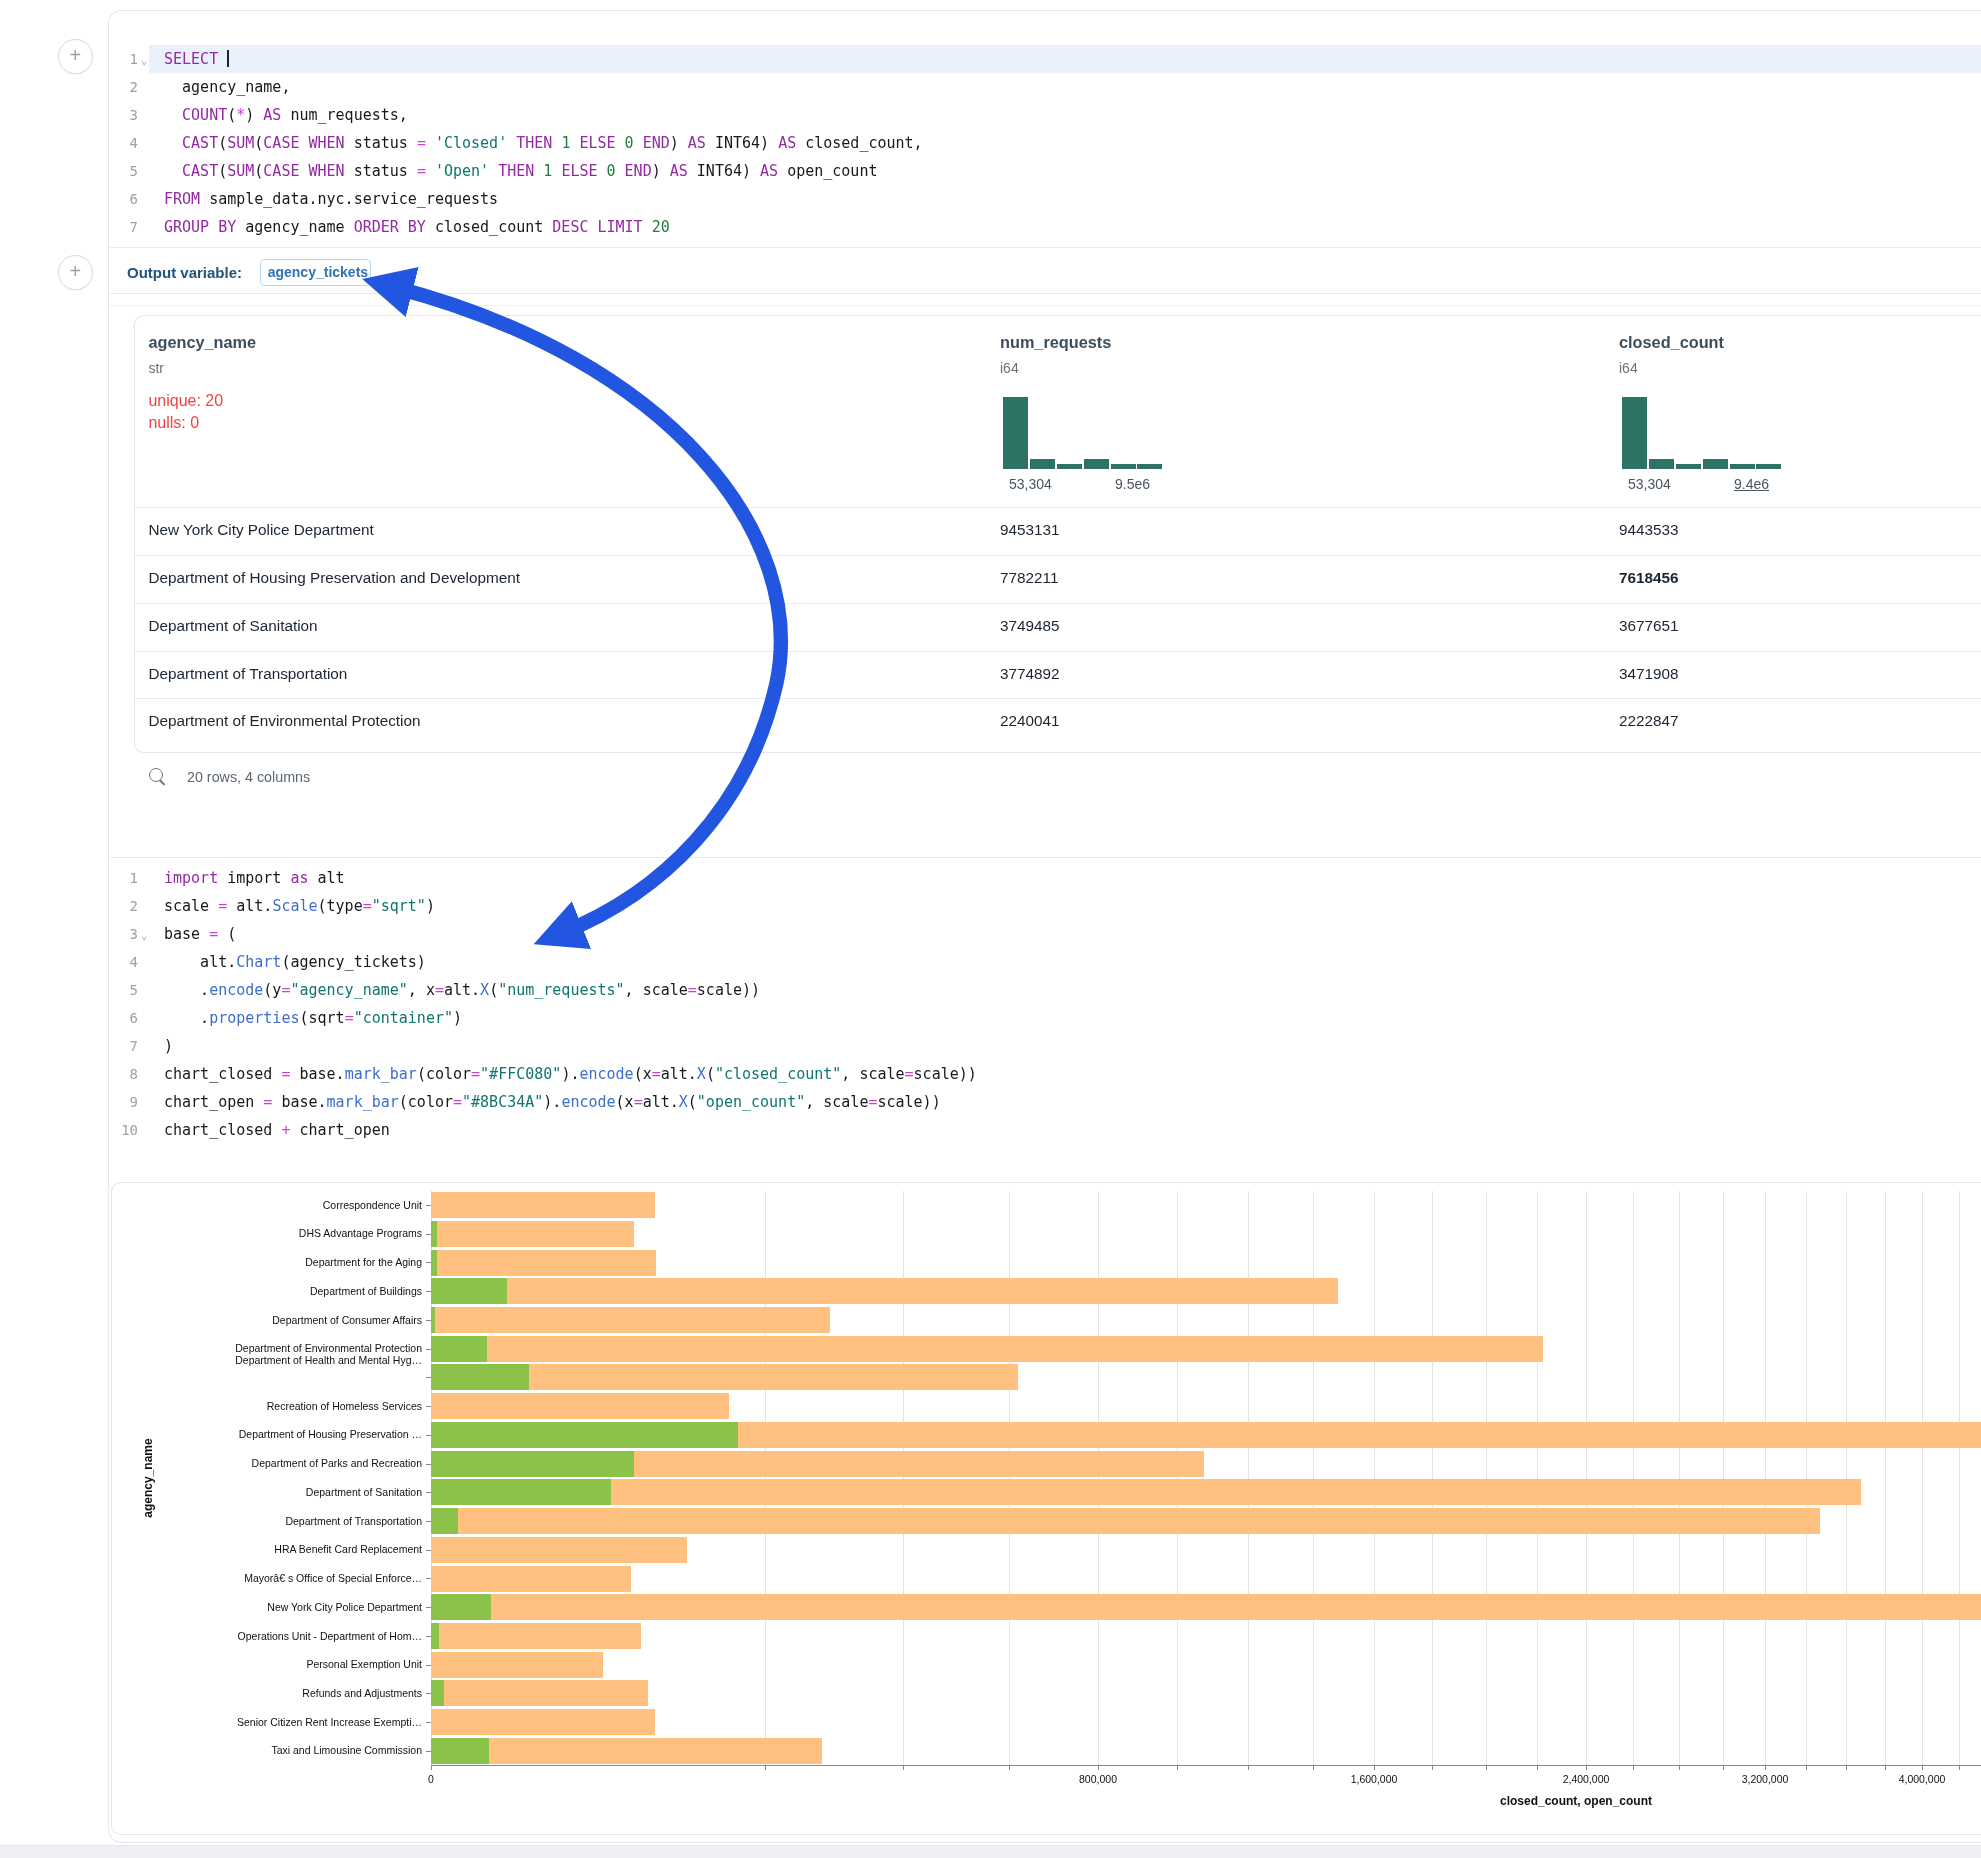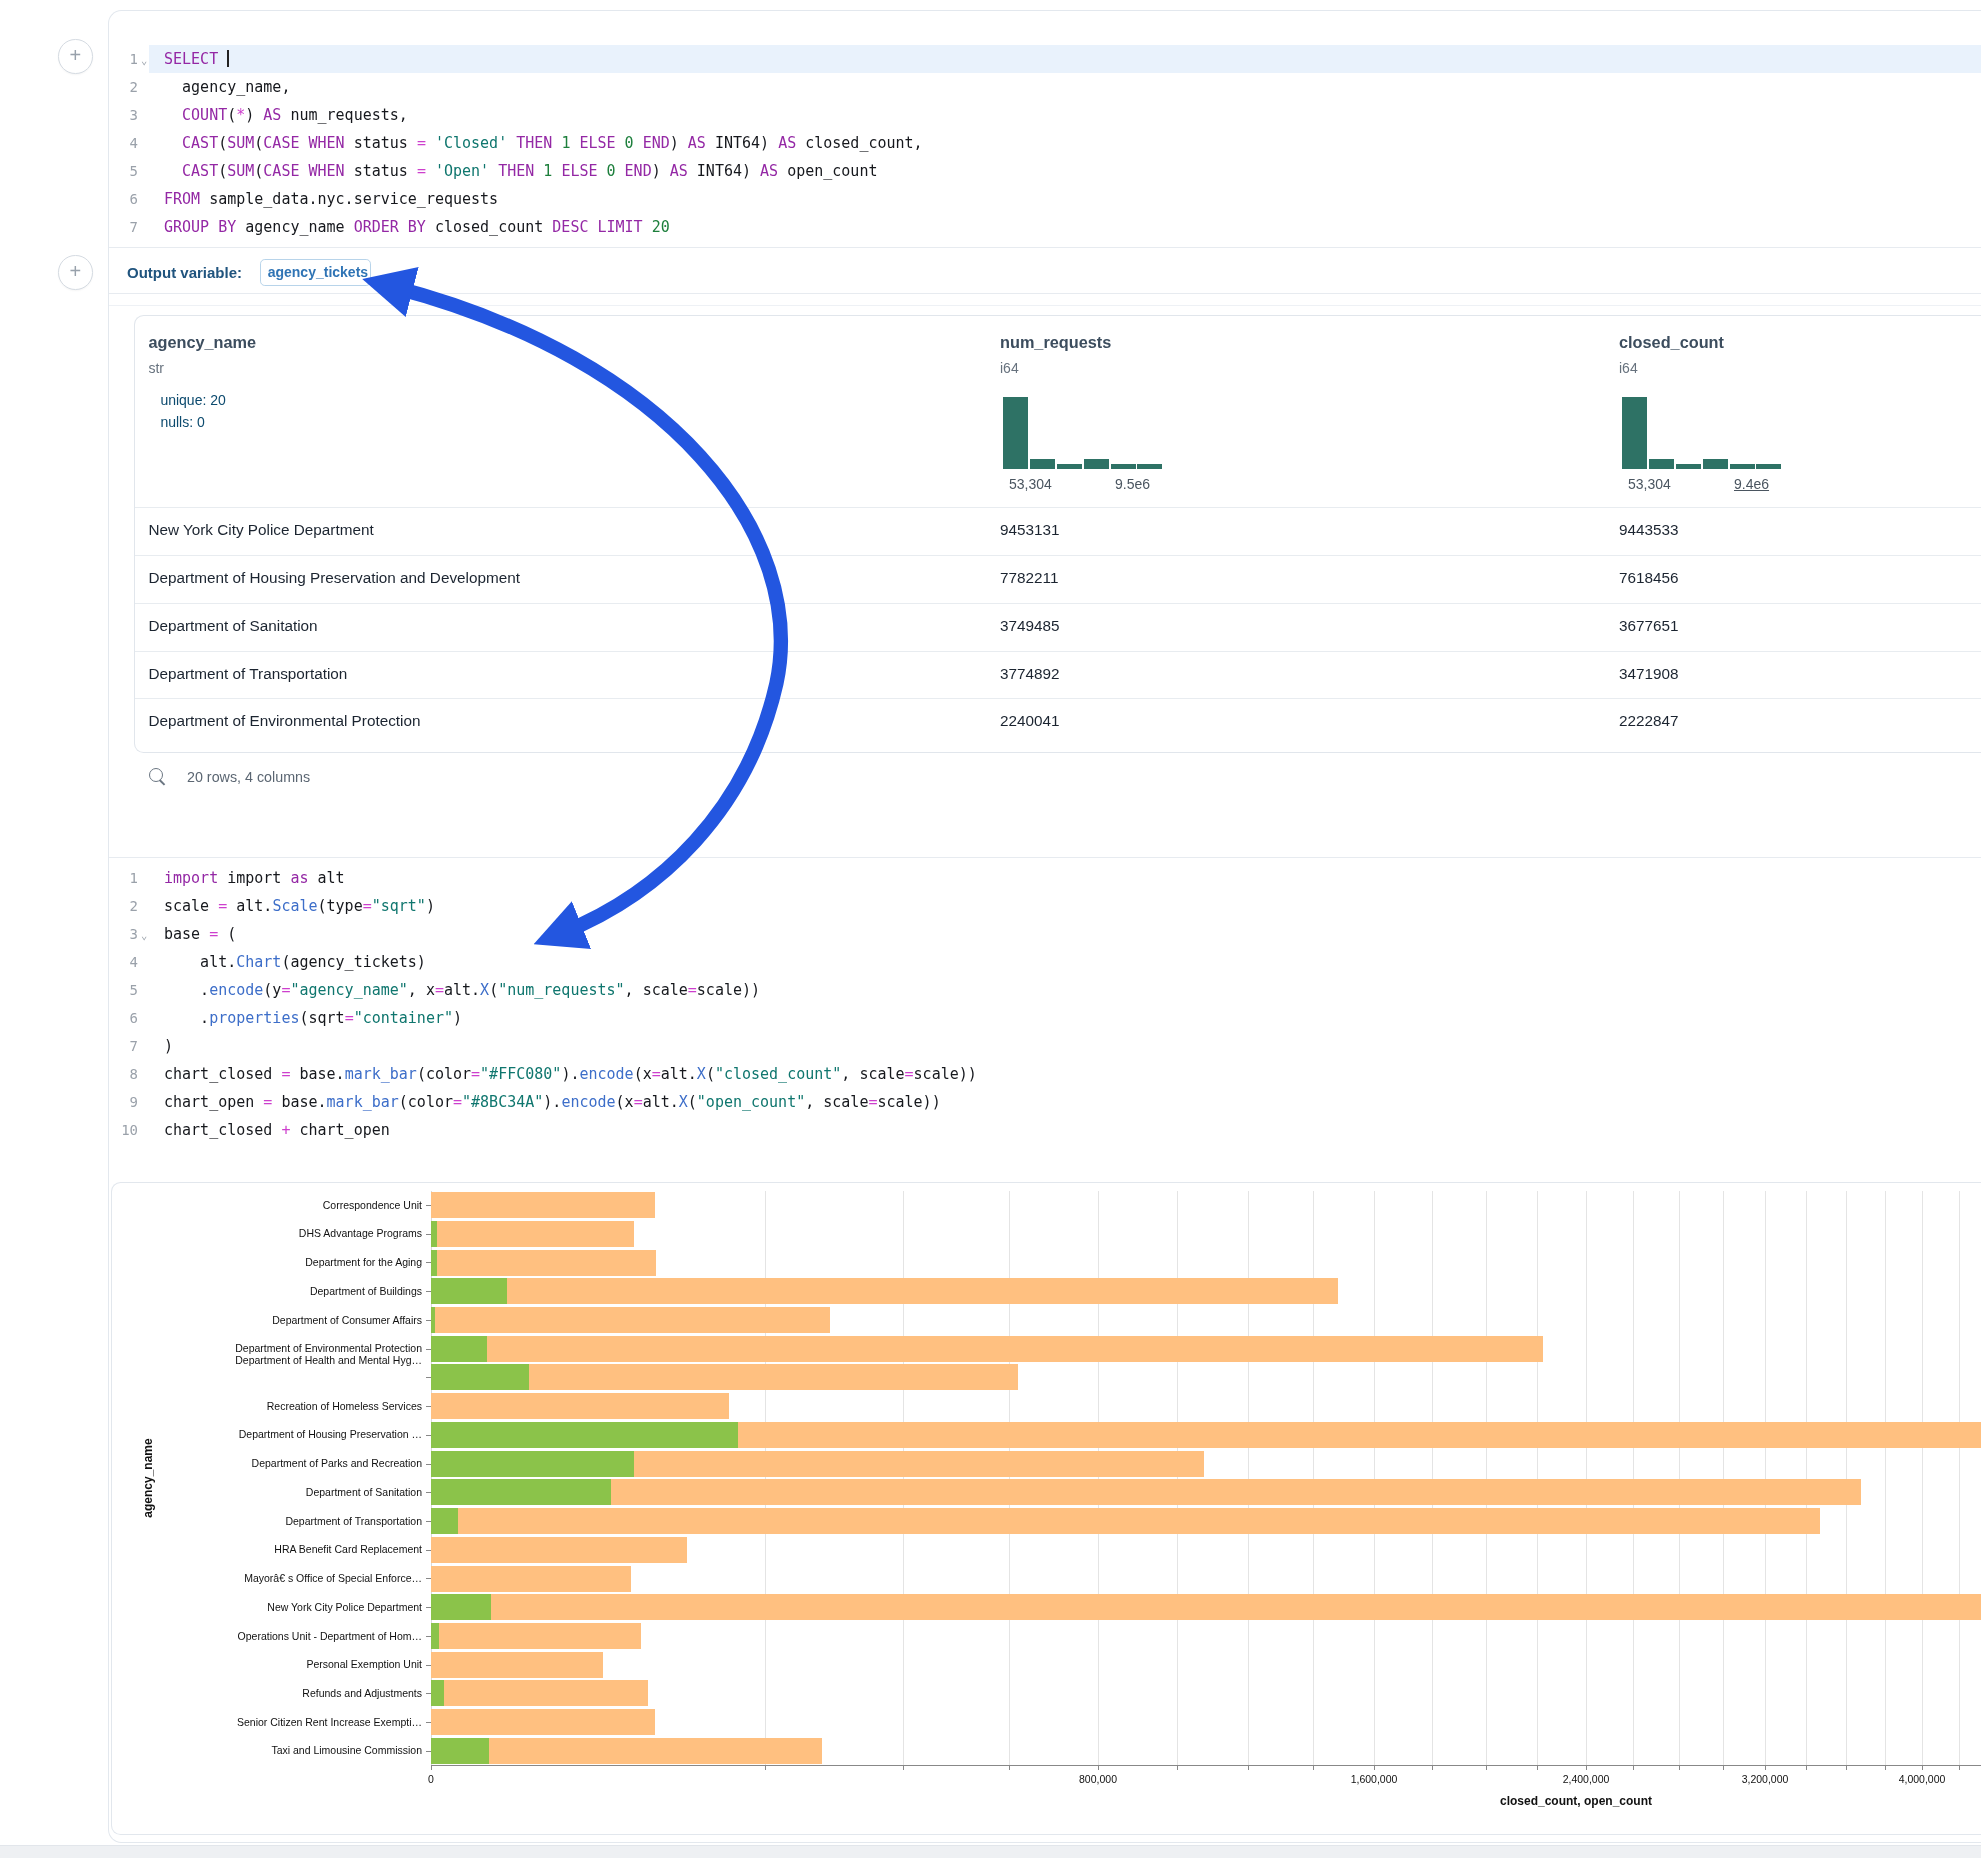--- a/index.html
+++ b/index.html
@@ -39,21 +39,21 @@
   #ov-label{font-size:15px;font-weight:bold;color:#20547e;}
   #ov-pill{border:1px solid #b8d4ea;border-radius:4.8px;background:#fff;color:#2f74b5;
     font-size:14px;font-weight:bold;line-height:25px;padding:0 6.7px;width:96px;
     overflow:hidden;white-space:nowrap;cursor:pointer;}
 
   
   #table-card{left:134px;top:315px;width:1848px;height:436px;border:1px solid #e1e6ec;
     border-radius:9.6px 0 0 9.6px;background:#fff;border-right:none;}
   .col-name{font-size:16.3px;font-weight:bold;color:#3c4d5e;}
   .col-dtype{font-size:14px;color:#67727e;}
-  .col-stat{font-size:14px;color:#0c4a6e;margin-left:12px;}
+  .col-stat{font-size:16px;color:#ef4444;}
   .hist{height:72px;display:flex;align-items:flex-end;gap:1.9px;}
   .hist div{width:25px;background:#2e7265;}
   .hist-range{font-size:14px;color:#4a5560;}
   .trow{position:absolute;left:0;width:1848px;height:48px;border-top:1px solid #e8ecf0;}
   .tcell{position:absolute;top:13.4px;font-size:15.3px;color:#1b2430;white-space:nowrap;}
   #table-footer-text{font-size:14.3px;color:#5b6672;}
   .mag-icon{width:12.4px;height:12.4px;border:1.9px solid #6b7682;border-radius:50%;position:relative;}
   .mag-icon:after{content:"";position:absolute;width:1.9px;height:6.7px;background:#6b7682;
     left:10.5px;top:9.6px;transform:rotate(-45deg);}
 
@@ -127,21 +127,21 @@
       <div class="abs hist-range" style="left: 1493px; top: 160px;">53,304</div>
       <div class="abs hist-range" style="left: 1599px; top: 160px; text-decoration: underline;">9.4e6</div>
       <div class="trow" style="top: 191px;">
         <div class="tcell" style="left: 13.4px;">New York City Police Department</div>
         <div class="tcell" style="left: 865px;">9453131</div>
         <div class="tcell" style="left: 1484px;">9443533</div>
       </div>
       <div class="trow" style="top: 239px;">
         <div class="tcell" style="left: 13.4px;">Department of Housing Preservation and Development</div>
         <div class="tcell" style="left: 865px;">7782211</div>
-        <div class="tcell" style="left: 1484px;">7618456</div>
+        <div class="tcell" style="left: 1484px; font-weight: bold;">7618456</div>
       </div>
       <div class="trow" style="top: 287px;">
         <div class="tcell" style="left: 13.4px;">Department of Sanitation</div>
         <div class="tcell" style="left: 865px;">3749485</div>
         <div class="tcell" style="left: 1484px;">3677651</div>
       </div>
       <div class="trow" style="top: 335px;">
         <div class="tcell" style="left: 13.4px;">Department of Transportation</div>
         <div class="tcell" style="left: 865px;">3774892</div>
         <div class="tcell" style="left: 1484px;">3471908</div>

